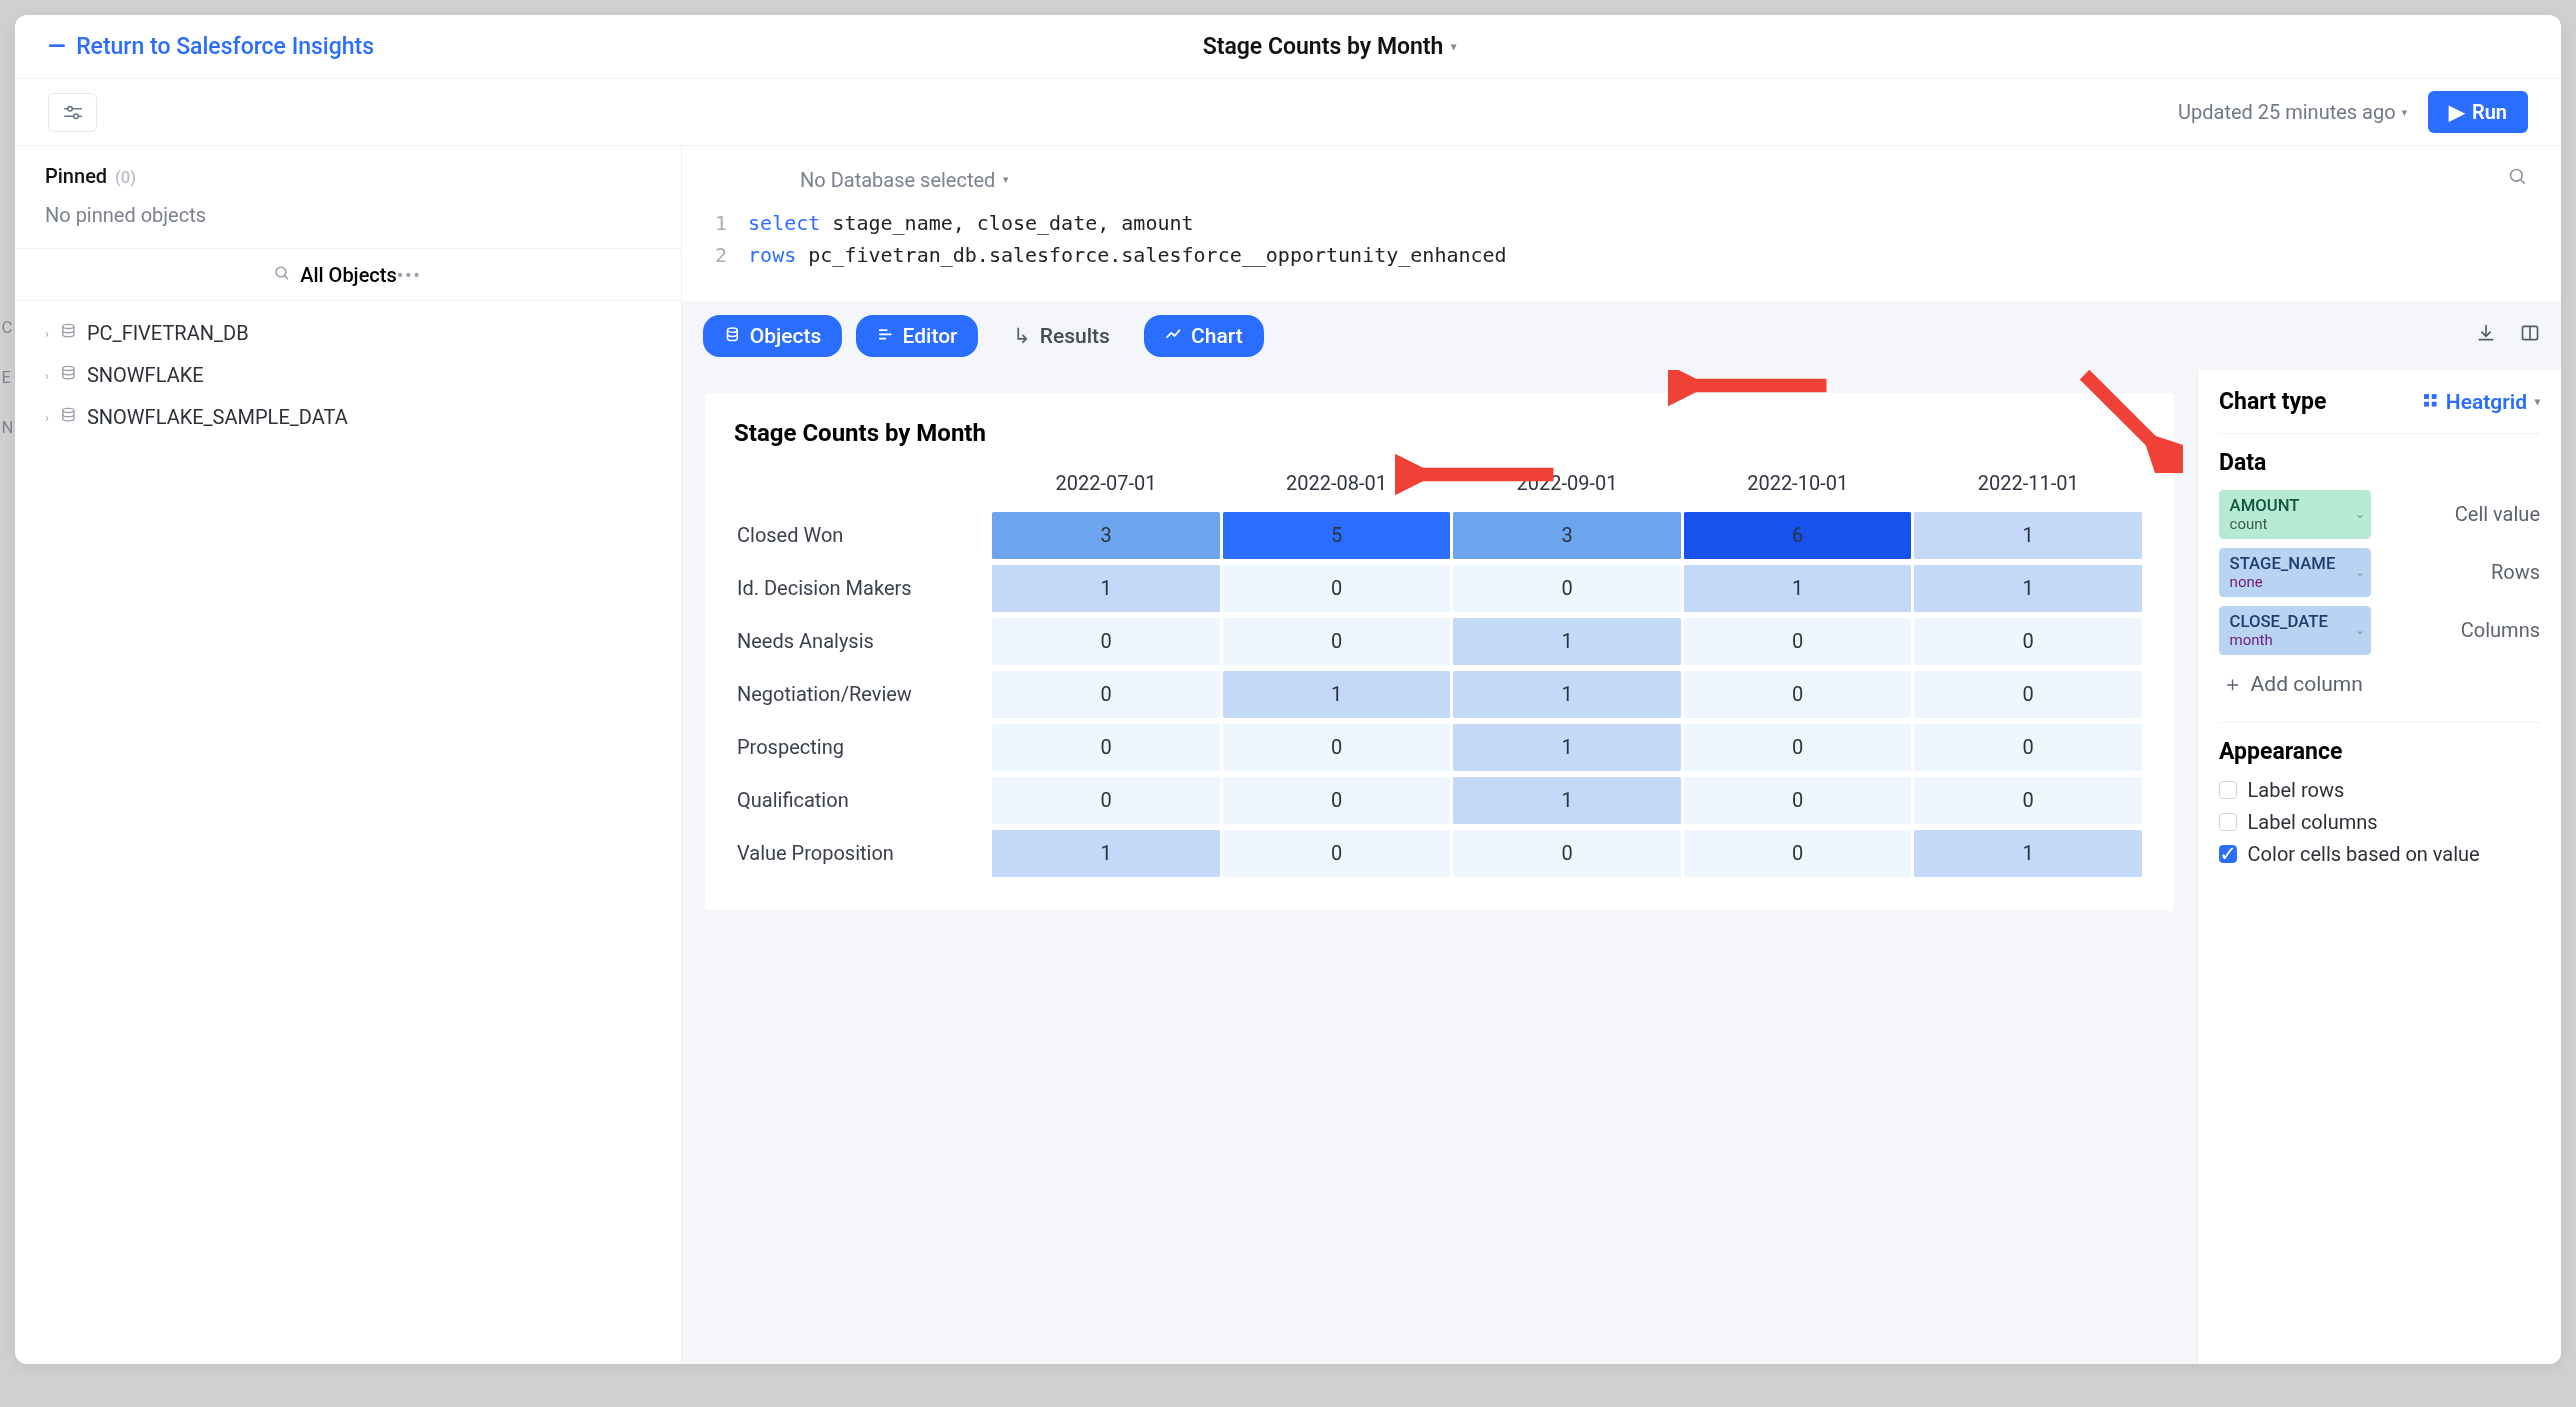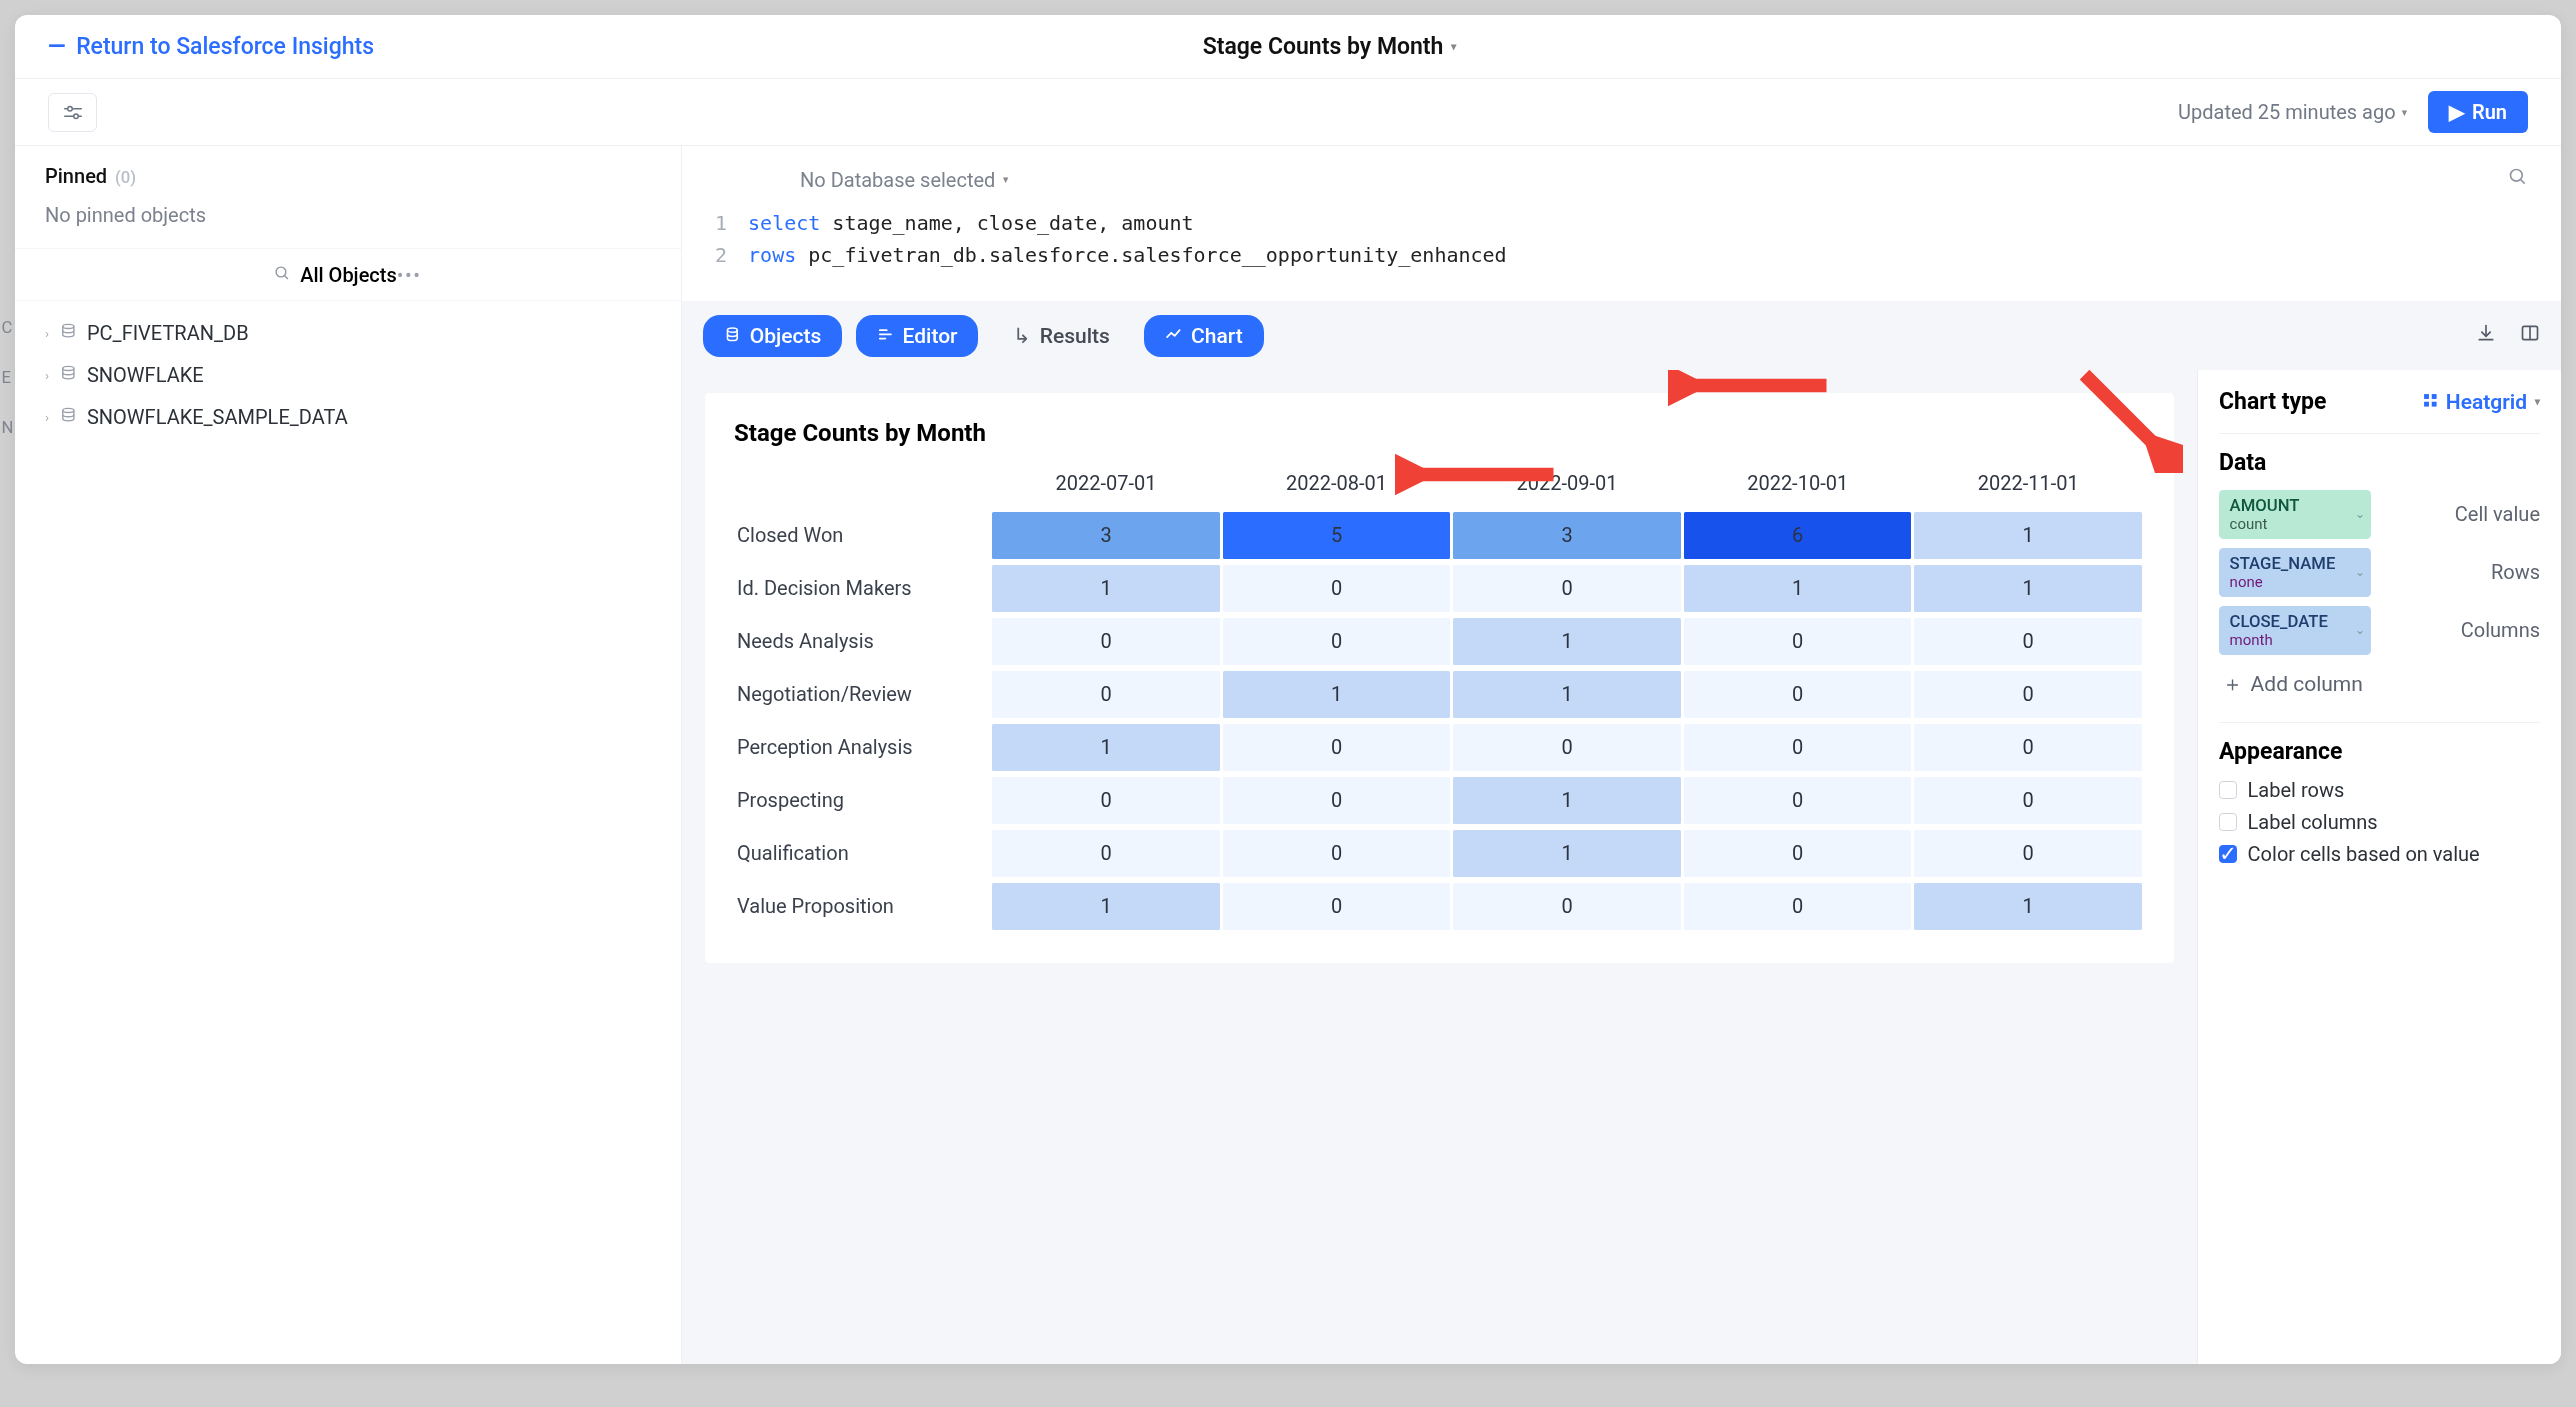--- a/index.html
+++ b/index.html
@@ -360,28 +360,20 @@
                   </tr>
                   <tr>
                     <td class="rowlabel">Negotiation/Review</td>
                     <td class="cell h0">0</td>
                     <td class="cell h1">1</td>
                     <td class="cell h1">1</td>
                     <td class="cell h0">0</td>
                     <td class="cell h0">0</td>
                   </tr>
                   <tr>
-                    <td class="rowlabel">Perception Analysis</td>
-                    <td class="cell h1">1</td>
-                    <td class="cell h0">0</td>
-                    <td class="cell h0">0</td>
-                    <td class="cell h0">0</td>
-                    <td class="cell h0">0</td>
-                  </tr>
-                  <tr>
                     <td class="rowlabel">Prospecting</td>
                     <td class="cell h0">0</td>
                     <td class="cell h0">0</td>
                     <td class="cell h1">1</td>
                     <td class="cell h0">0</td>
                     <td class="cell h0">0</td>
                   </tr>
                   <tr>
                     <td class="rowlabel">Qualification</td>
                     <td class="cell h0">0</td>

